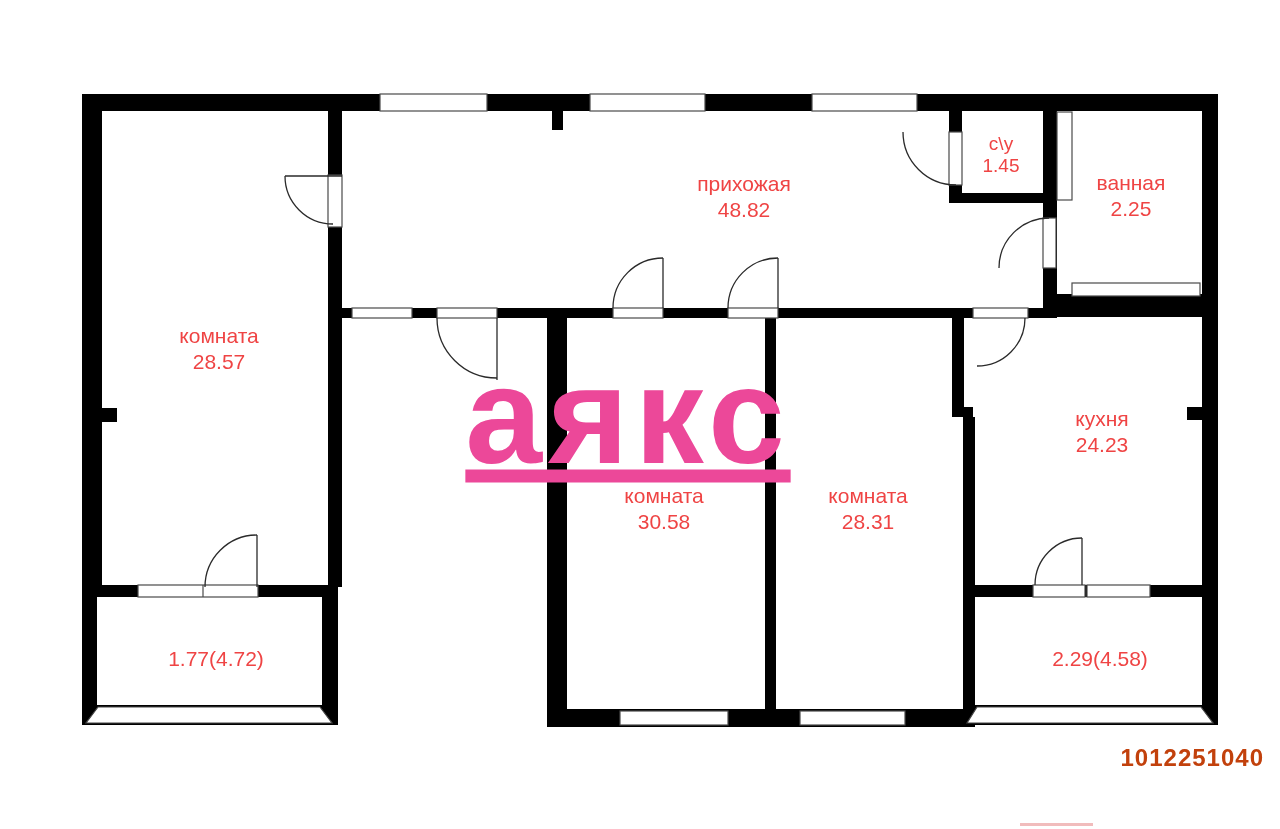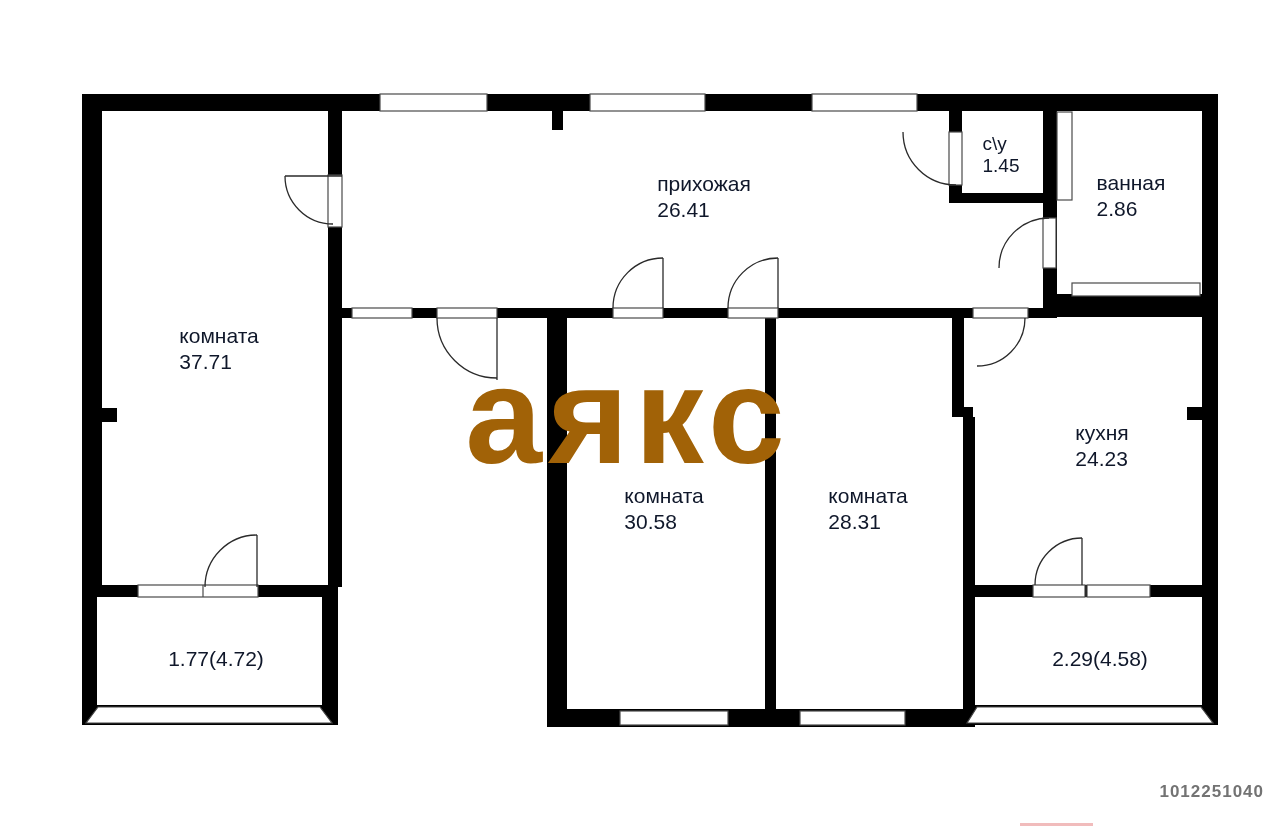--- a/index.html
+++ b/index.html
@@ -3,32 +3,32 @@
 <meta charset="utf-8">
 <style>
   html,body{margin:0;padding:0;background:#ffffff;}
   #stage{
     position:relative;width:1280px;height:829px;background:#ffffff;overflow:hidden;
     font-family:"Liberation Sans", sans-serif;
   }
   #plan-svg{position:absolute;left:0;top:0;}
   .rlabel{
     position:absolute;transform:translate(-50%,-50%);
-    text-align:left;font-size:21px;line-height:26px;color:#0f172a;
+    text-align:center;font-size:21px;line-height:26px;color:#ef4444;
     white-space:nowrap;
   }
   .rlabel.small{font-size:19px;line-height:22px;}
   #watermark{
     position:absolute;left:628px;top:415px;transform:translate(-50%,-50%);
-    font-size:138px;font-weight:bold;letter-spacing:6px;color:#a16207;
-    white-space:nowrap;user-select:none;
+    font-size:138px;font-weight:bold;letter-spacing:6px;color:#ec4899;
+    white-space:nowrap;user-select:none;text-decoration:underline;
   }
   #listing-id{
-    position:absolute;right:16px;top:782px;
-    font-size:17px;font-weight:bold;letter-spacing:1px;color:#737373;
+    position:absolute;right:16px;top:744px;
+    font-size:24px;font-weight:bold;letter-spacing:1px;color:#c2410c;
   }
   #red-artifact{
     position:absolute;left:1020px;top:823px;width:73px;height:3px;background:#f1bcbc;
   }
 </style>
 </head>
 <body>
 
 <div id="stage">
 
@@ -111,41 +111,41 @@
       <path d="M257,535 L257,587"></path>
       <path d="M205,587 A52,52 0 0 1 257,535"></path>
 
       <path d="M1082,538 L1082,585"></path>
       <path d="M1035,585 A47,47 0 0 1 1082,538"></path>
     </g>
   </svg>
 
   <div id="watermark">аякс</div>
 
-  <div class="rlabel" style="left:704px;top:197px;">
+  <div class="rlabel" style="left:744px;top:197px;">
     <div>прихожая</div>
-    <div>26.41</div>
+    <div>48.82</div>
   </div>
 
   <div class="rlabel" style="left:219px;top:349px;">
     <div>комната</div>
-    <div>37.71</div>
+    <div>28.57</div>
   </div>
 
   <div class="rlabel small" style="left:1001px;top:155px;">
     <div>с\у</div>
     <div>1.45</div>
   </div>
 
   <div class="rlabel" style="left:1131px;top:196px;">
     <div>ванная</div>
-    <div>2.86</div>
+    <div>2.25</div>
   </div>
 
-  <div class="rlabel" style="left:1102px;top:446px;">
+  <div class="rlabel" style="left:1102px;top:432px;">
     <div>кухня</div>
     <div>24.23</div>
   </div>
 
   <div class="rlabel" style="left:664px;top:509px;">
     <div>комната</div>
     <div>30.58</div>
   </div>
 
   <div class="rlabel" style="left:868px;top:509px;">

